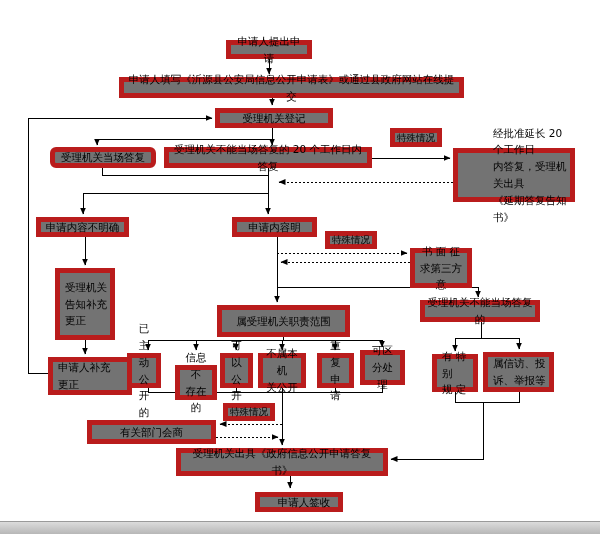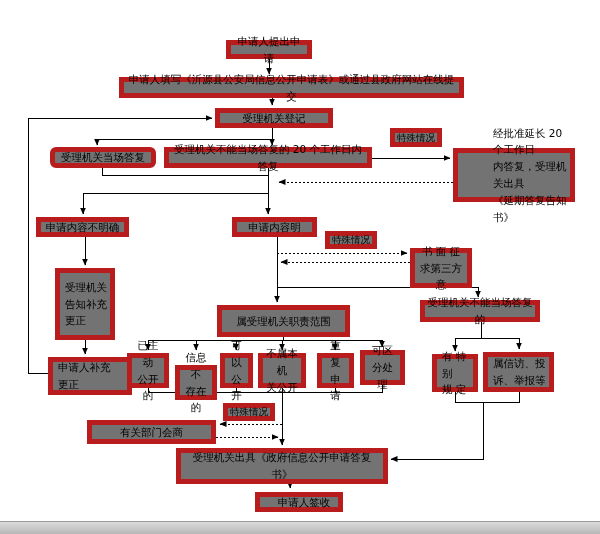--- a/index.html
+++ b/index.html
@@ -108,35 +108,35 @@
   <div class="node small" style="left:325px;top:231px;width:52px;height:18px;">特殊情况</div>
   <div class="node" style="left:410px;top:238px;width:62px;height:40px;margin-top:10px;">书 面 征
 求第三方意</div>
   <div class="node al" style="left:55px;top:268px;width:60px;height:72px;">受理机关
 告知补充
 更正</div>
   <div class="node al" style="left:48px;top:357px;width:84px;height:38px;">申请人补充
 更正</div>
   <div class="node" style="left:217px;top:305px;width:133px;height:32px;">属受理机关职责范围</div>
   <div class="node" style="left:420px;top:300px;width:120px;height:22px;">受理机关不能当场答复的</div>
-  <div class="node" style="left:127px;top:353px;width:42px;height:35px;">已主动
+  <div class="node" style="left:127px;top:353px;width:34px;height:35px;">已主动
 公开的</div>
   <div class="node" style="left:175px;top:365px;width:42px;height:35px;">信息不
 存在的</div>
   <div class="node" style="left:220px;top:353px;width:33px;height:35px;">可以
 公开</div>
   <div class="node" style="left:258px;top:353px;width:48px;height:35px;">不属本机
 关公开</div>
   <div class="node" style="left:317px;top:353px;width:37px;height:35px;">重 复
 申 请</div>
   <div class="node" style="left:360px;top:350px;width:45px;height:35px;">可区分处
 理</div>
   <div class="node al" style="left:432px;top:354px;width:46px;height:38px;">有 特 别
 规 定</div>
   <div class="node al" style="left:483px;top:352px;width:71px;height:40px;">属信访、投
 诉、举报等</div>
   <div class="node small" style="left:223px;top:403px;width:52px;height:18px;">特殊情况</div>
   <div class="node" style="left:87px;top:420px;width:129px;height:24px;">有关部门会商</div>
-  <div class="node" style="left:176px;top:448px;width:212px;height:36px;">受理机关出具《政府信息公开申请答复书》</div>
+  <div class="node" style="left:176px;top:448px;width:212px;height:28px;">受理机关出具《政府信息公开申请答复书》</div>
   <div class="node" style="left:255px;top:492px;width:88px;height:20px;padding-left:12px;">申请人签收</div>
 
   <div id="bottom-edge"></div>
 </div>
 
 </body></html>

